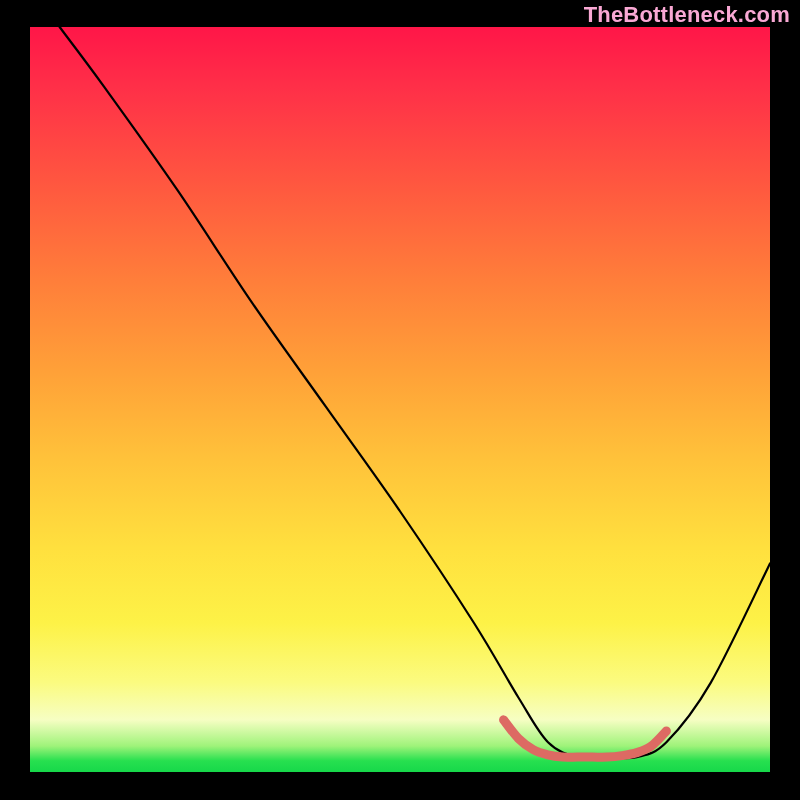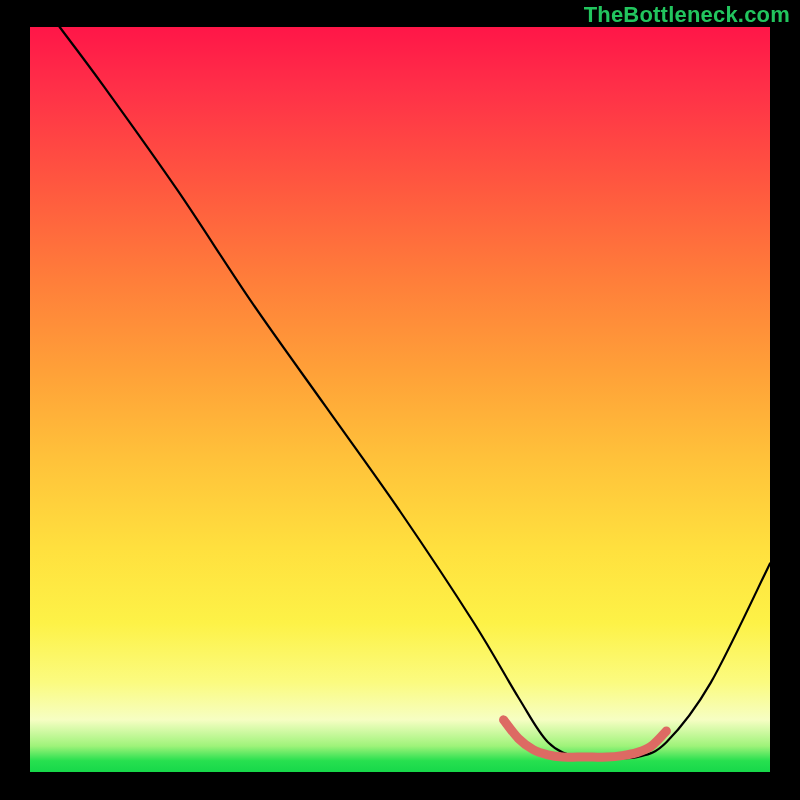--- a/index.html
+++ b/index.html
@@ -14,21 +14,21 @@
   .frame {
     position: relative;
     width: 800px;
     height: 800px;
     background: #000000;
   }
   .watermark {
     position: absolute;
     top: 2px;
     right: 10px;
-    color: #22c55e;
+    color: #f9a8d4;
     font-size: 22px;
     font-weight: bold;
     letter-spacing: 0.2px;
     z-index: 10;
   }
   .plot-area {
     position: absolute;
     left: 30px;
     top: 27px;
     width: 740px;

